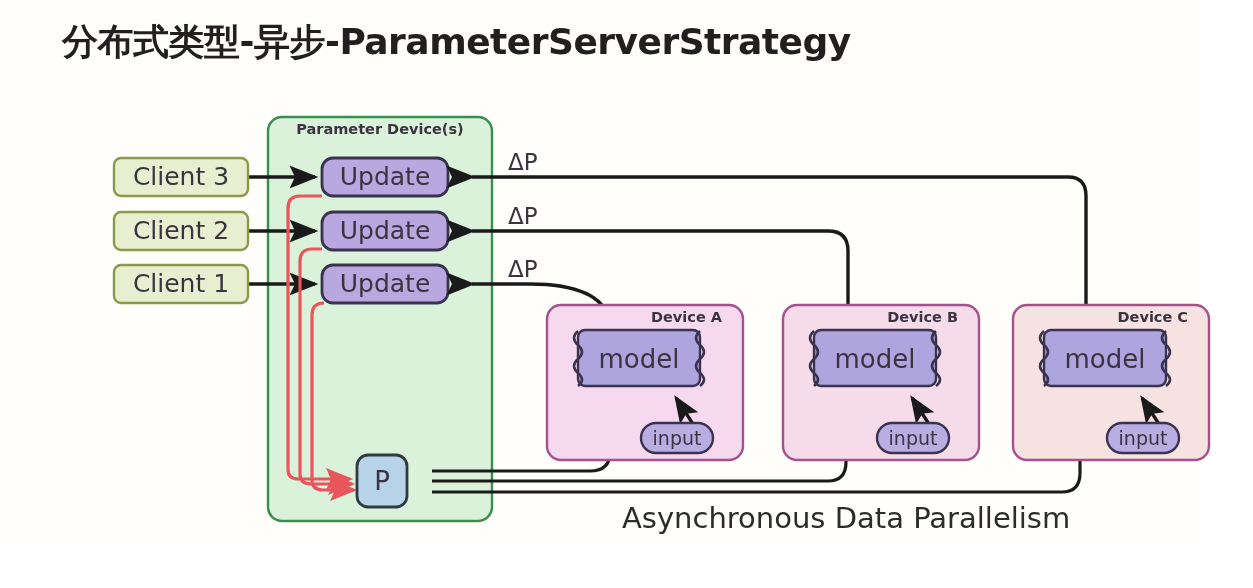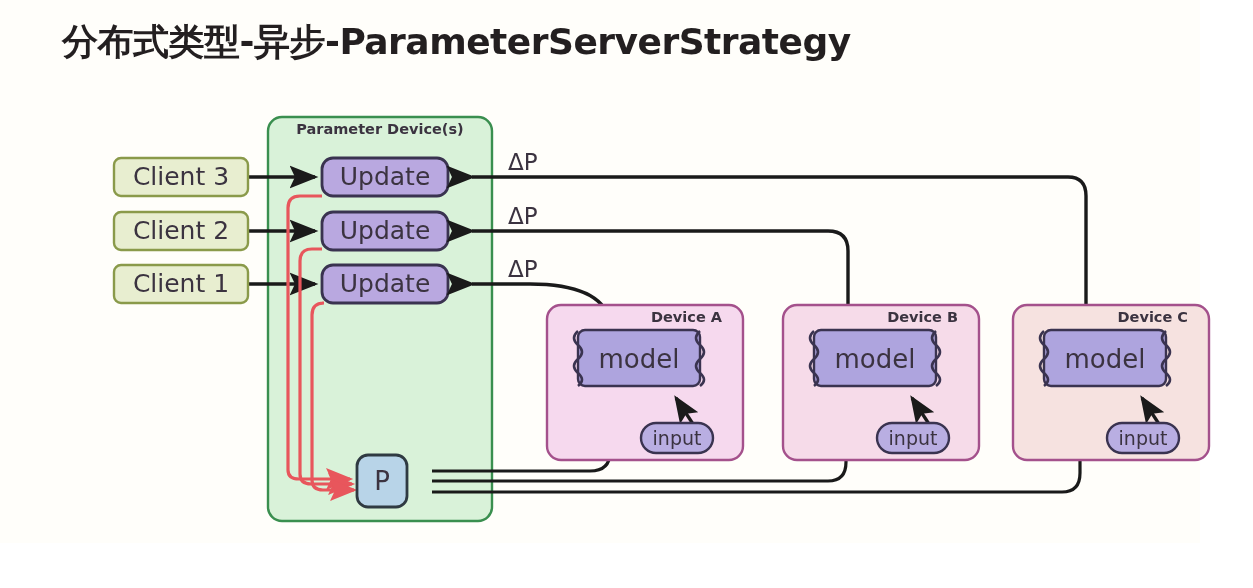--- a/index.html
+++ b/index.html
@@ -186,14 +186,15 @@
       </g>
       <path d="M1159,424 L1142,398" fill="none" stroke="#1a1a1a" stroke-width="3.2" marker-end="url(#arrowBlack)"></path>
       <g>
         <rect x="1107" y="423" width="72" height="30" rx="15" ry="15" fill="#b9aee2" stroke="#3a3350" stroke-width="2.4"></rect>
         <text x="1143" y="445" class="lbl" font-size="19" text-anchor="middle" fill="#2a2438">input</text>
       </g>
     </g>
 
   </svg>
 
+  <div class="caption">Asynchronous Data Parallelism</div>
 
 </div>
 
 </body></html>

